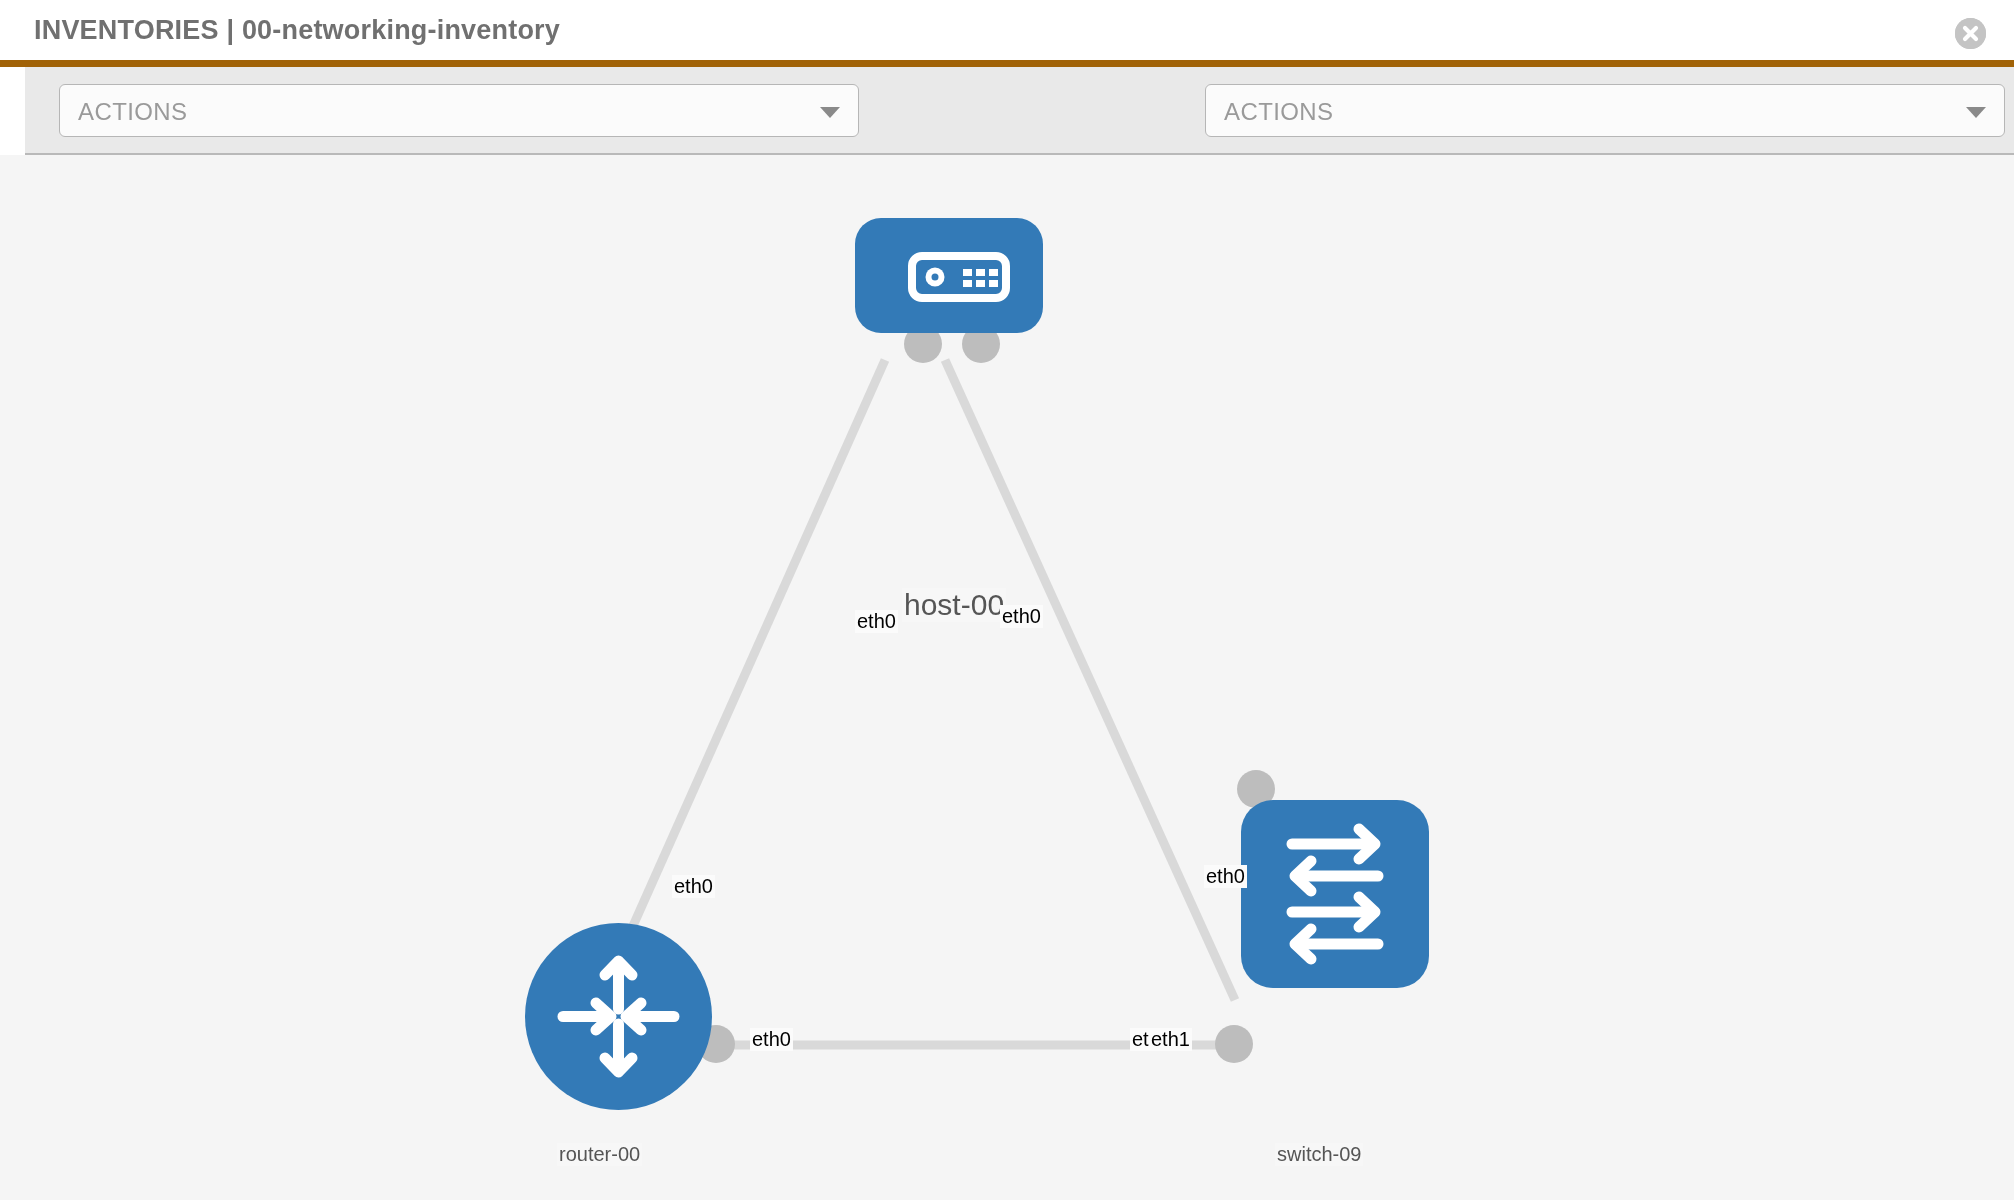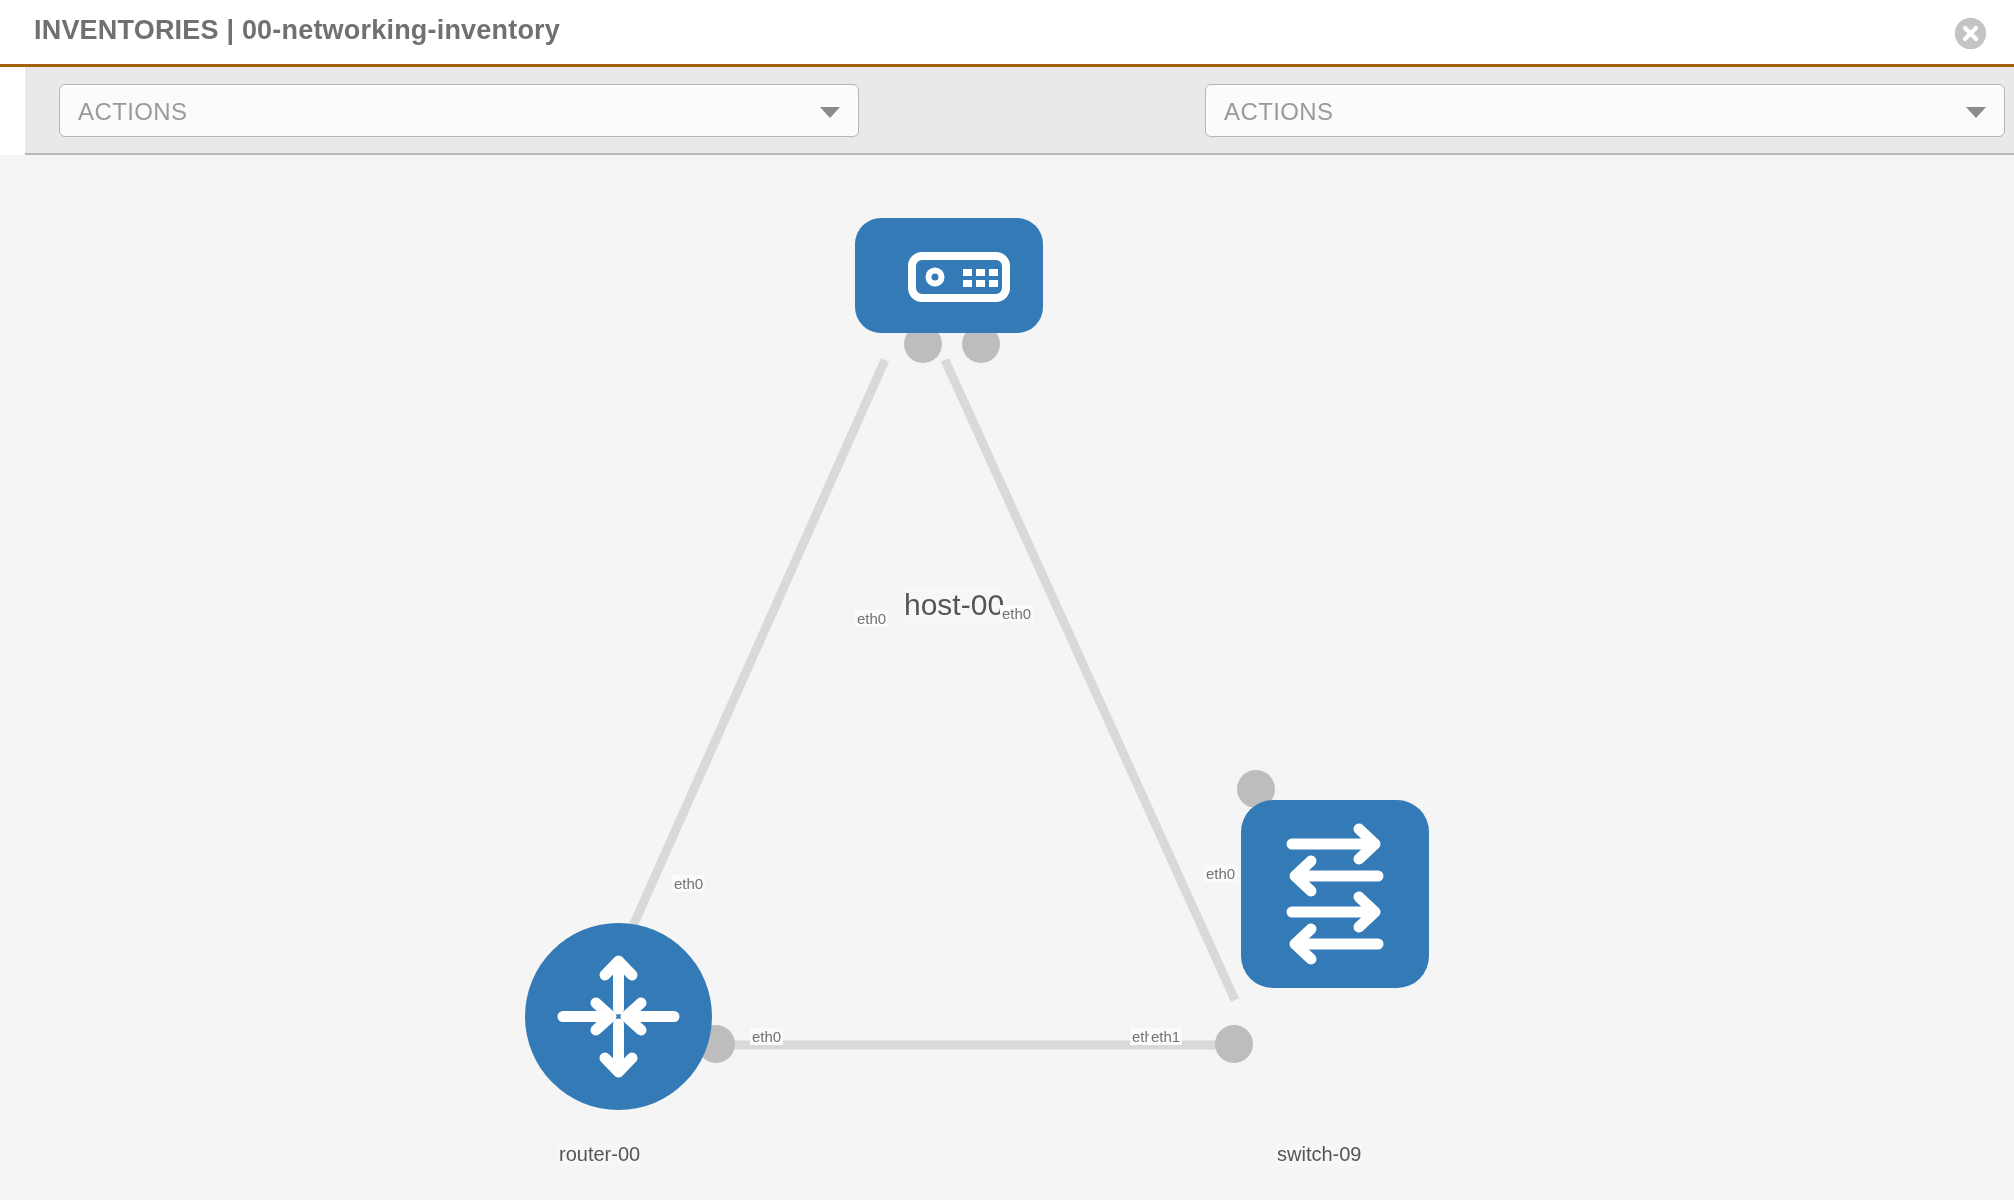--- a/index.html
+++ b/index.html
@@ -9,21 +9,21 @@
     font-family: "Liberation Sans", sans-serif;
     overflow: hidden;
   }
   #app { position: relative; width: 2014px; height: 1200px; }
 
   
   .header {
     position: absolute; top: 0; left: 0;
     width: 2014px; height: 67px;
     background: #ffffff;
-    border-bottom: 3px solid #a16207;
+    border-bottom: 7px solid #a16207;
   }
   .page-title {
     position: absolute; left: 34px; top: 15px;
     font-size: 27px; font-weight: bold;
     color: #707070;
     letter-spacing: 0.2px;
     white-space: nowrap;
   }
   .close-btn {
     position: absolute; right: 28px; top: 18px;
@@ -101,22 +101,22 @@
   .node-label {
     position: absolute;
     font-size: 20px;
     color: #555555;
     background: #f7f7f7;
     white-space: nowrap;
     padding: 0 2px;
   }
   .iface-label {
     position: absolute;
-    font-size: 15px;
-    color: #737373;
+    font-size: 20px;
+    color: #000000;
     background: #fbfbfb;
     white-space: nowrap;
     padding: 0 2px;
   }
   .stub {
     position: absolute;
     width: 38px; height: 38px;
     border-radius: 50%;
     background: #bdbdbd;
   }

